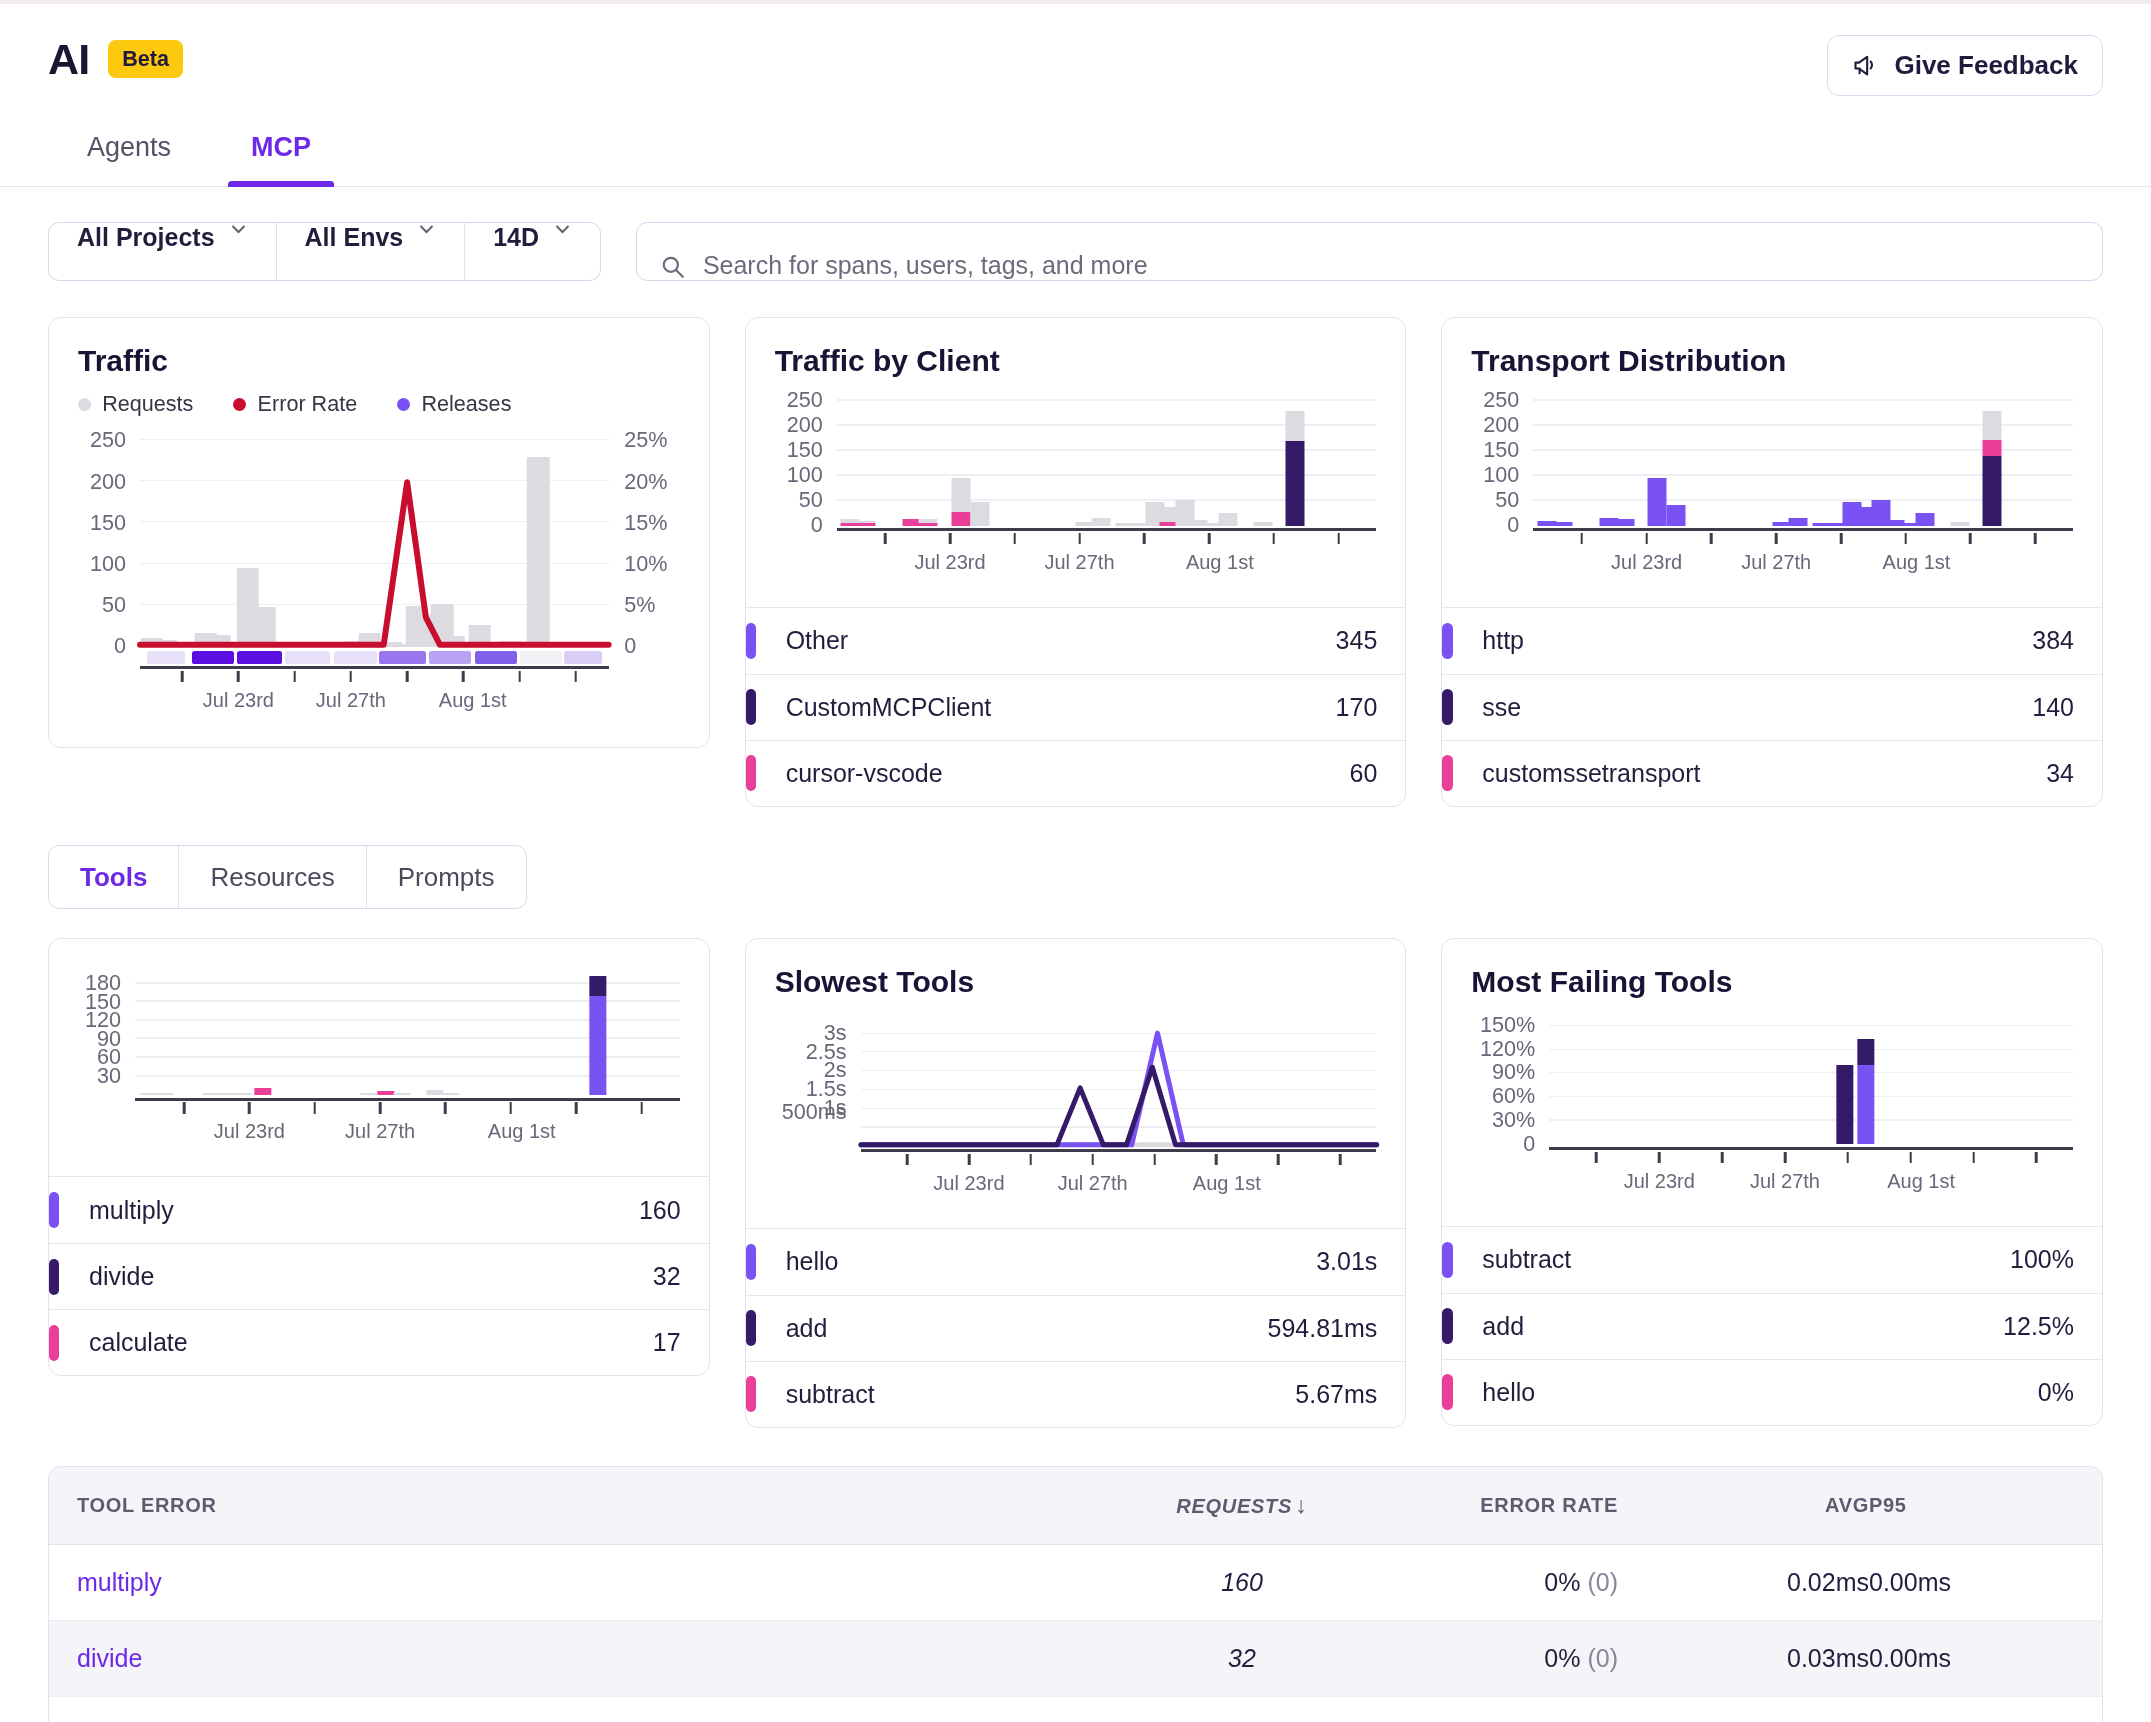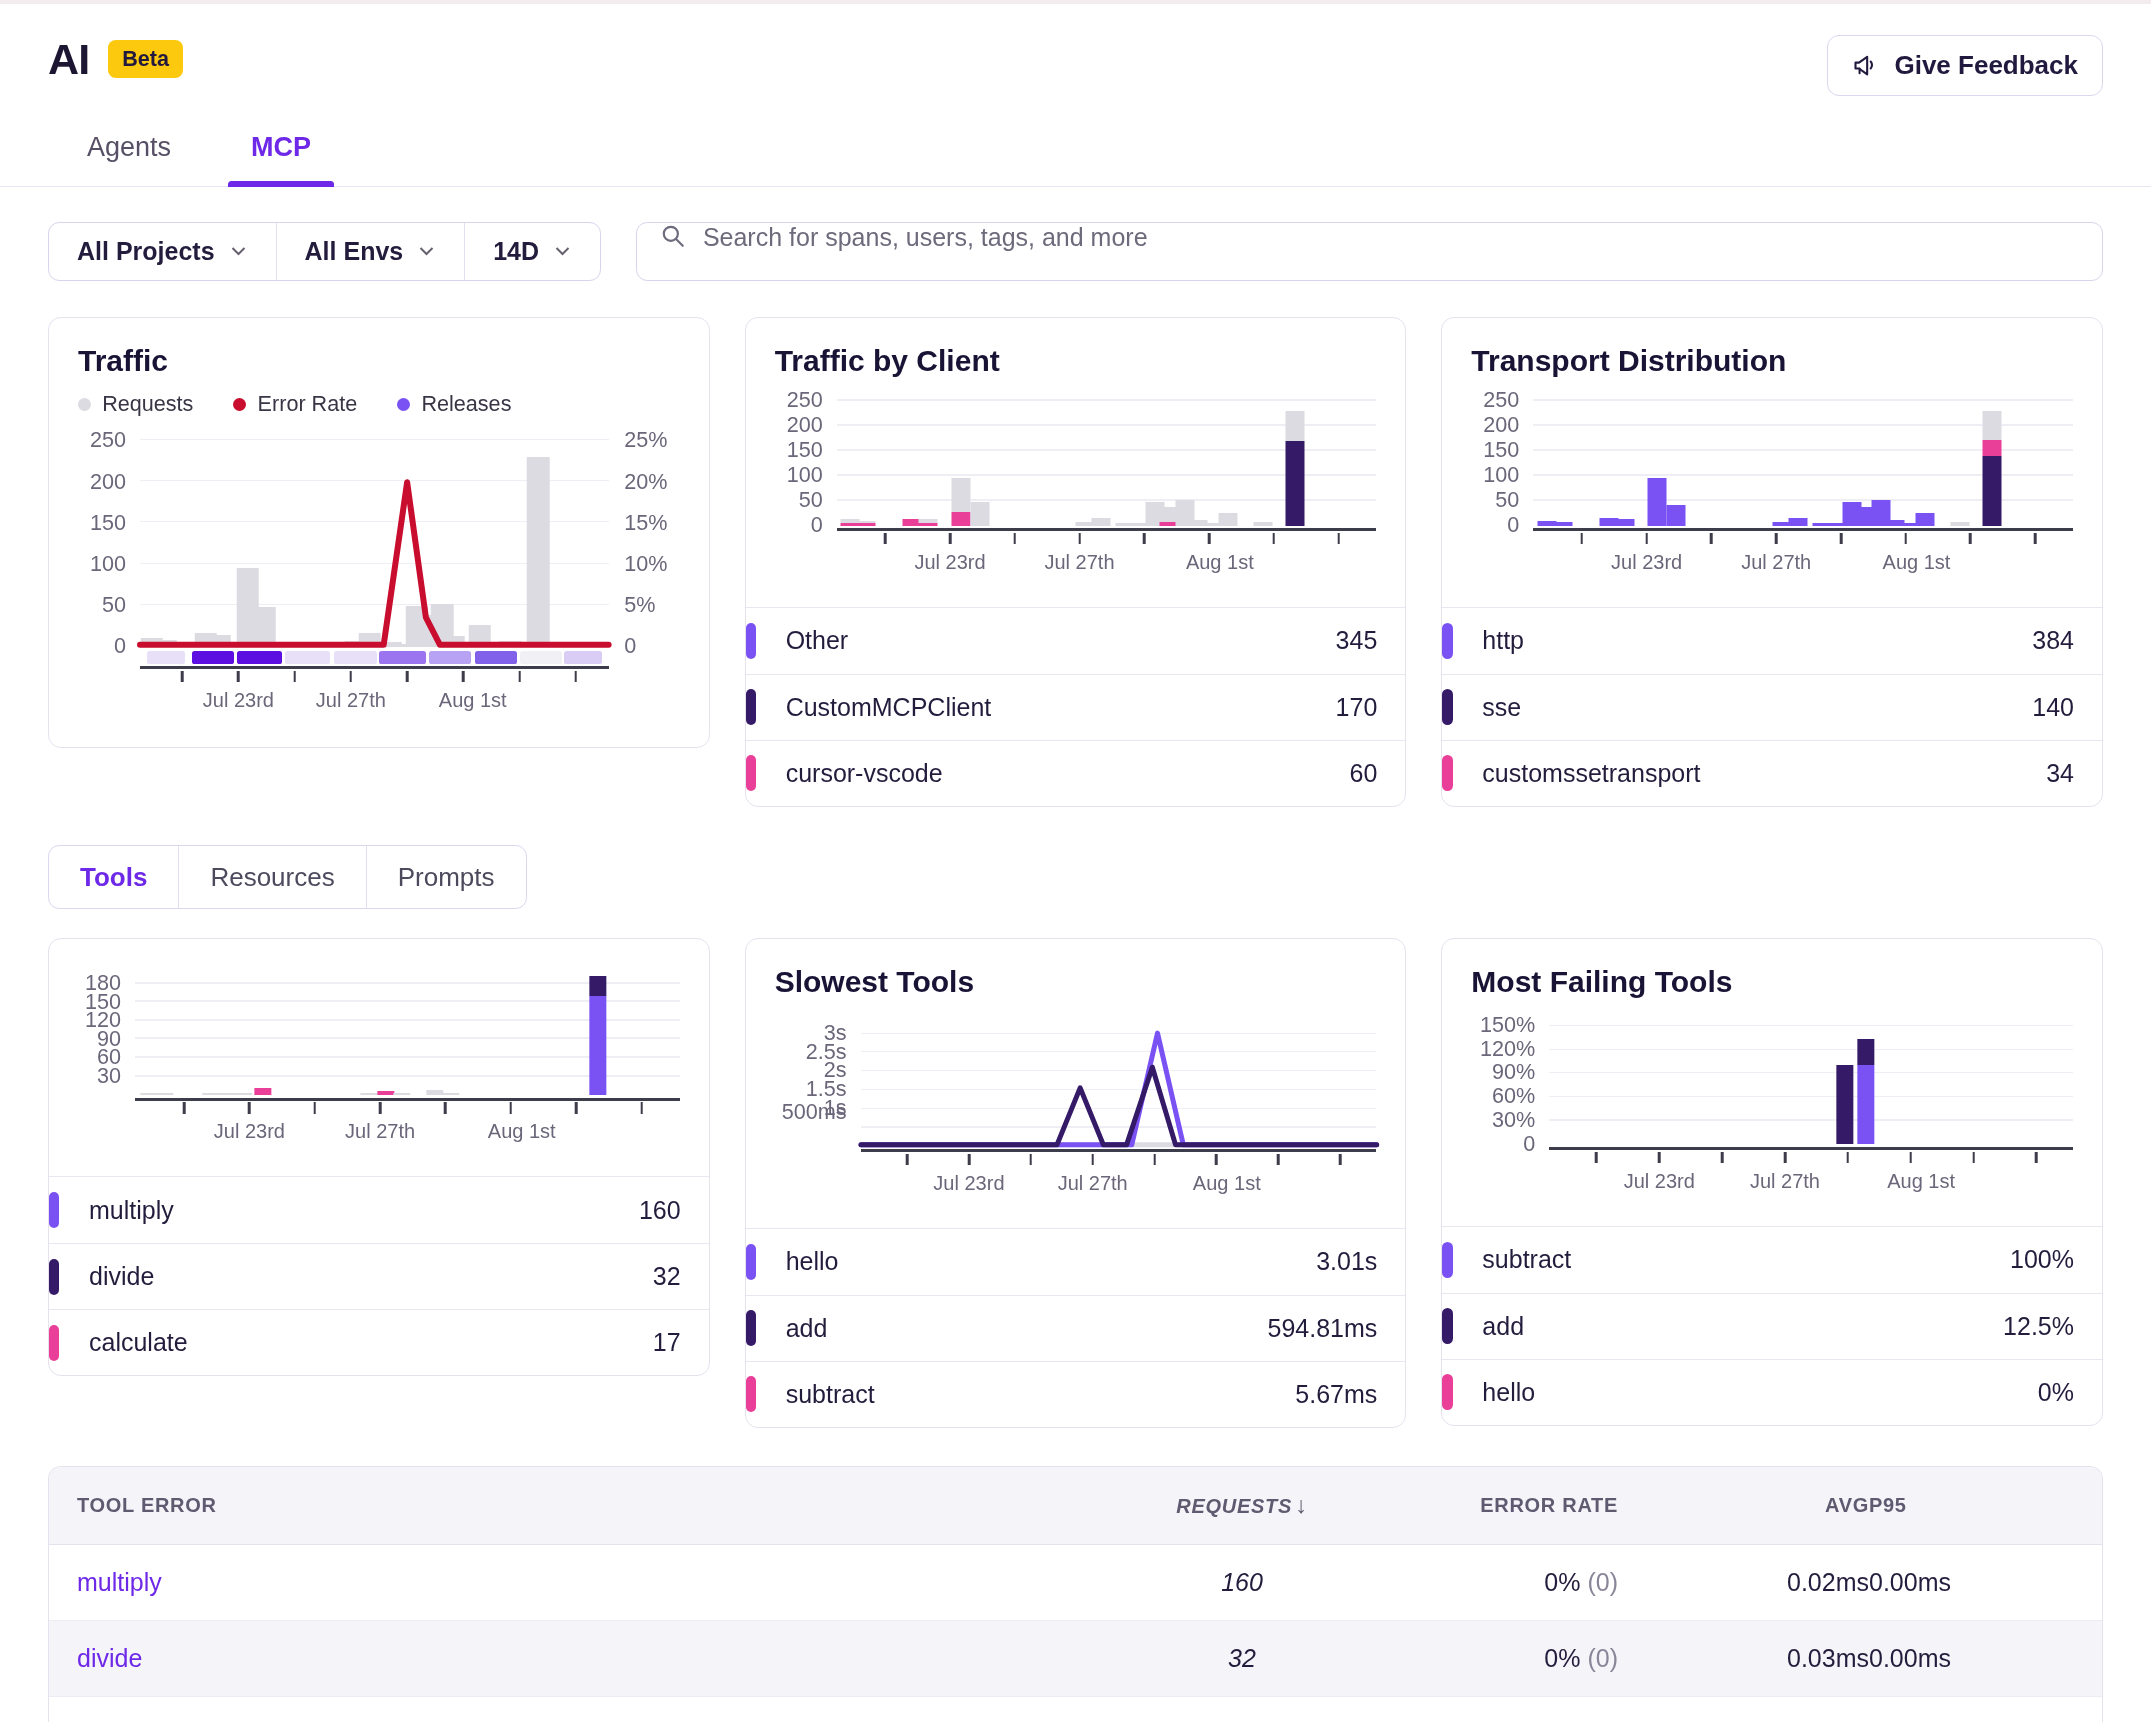--- a/index.html
+++ b/index.html
@@ -24,25 +24,25 @@
   .nav-tabs { display:flex; gap:66px; padding-left:80px; margin-top:22.5px;
     border-bottom:1.7px solid #e9e6f3; }
   .nav-tab { font-size:27px; color:#564f66; padding:14px 7px 22.5px; position:relative; cursor:pointer; }
   .nav-tab.active { color:#6d28e8; font-weight:700; }
   .nav-tab.active::after { content:''; position:absolute; left:-15.6px; right:-15.6px; bottom:-1.7px;
     height:6px; background:#6d28e8; border-radius:3.5px 3.5px 0 0; }
 
   
   .filter-row { display:flex; gap:35px; padding:35px 48px 0; }
   .segmented { display:flex; border:1.7px solid #d9d3ec; border-radius:11.2px; background:#fff; height:59px; }
-  .seg-btn { display:flex; align-items:center; gap:14px; padding:0 28px;
+  .seg-btn { display:flex; gap:14px; padding:0 28px;
     font-size:25px; font-weight:700; color:#241c3d; border-right:1.7px solid #e4e0f0; cursor:pointer; white-space:nowrap; }
   .seg-btn:last-child { border-right:none; }
   .chev { width:19px; height:12px; }
-  .searchbox { flex:1; display:flex; align-items:flex-start; gap:17.3px;
+  .searchbox { flex:1; display:flex; align-items:flex-end; gap:17.3px;
     border:1.7px solid #d9d3ec; border-radius:11.2px; height:59px; padding:0 22.5px; background:#fff; }
   .searchbox input { border:none; outline:none; flex:1; font-size:25px; color:#443e55;
     font-family:"Liberation Sans","DejaVu Sans",sans-serif; background:transparent; }
   .searchbox input::placeholder { color:#6e6a7c; }
 
   
   .cards-row { display:grid; grid-template-columns:repeat(3,1fr); gap:35px;
     padding:36px 48px 0; align-items:start; }
   .card { border:1.7px solid #e5e2ee; border-radius:13px; background:#fff; overflow:hidden; }
   .card-pad { padding:26px 29px 0; }

